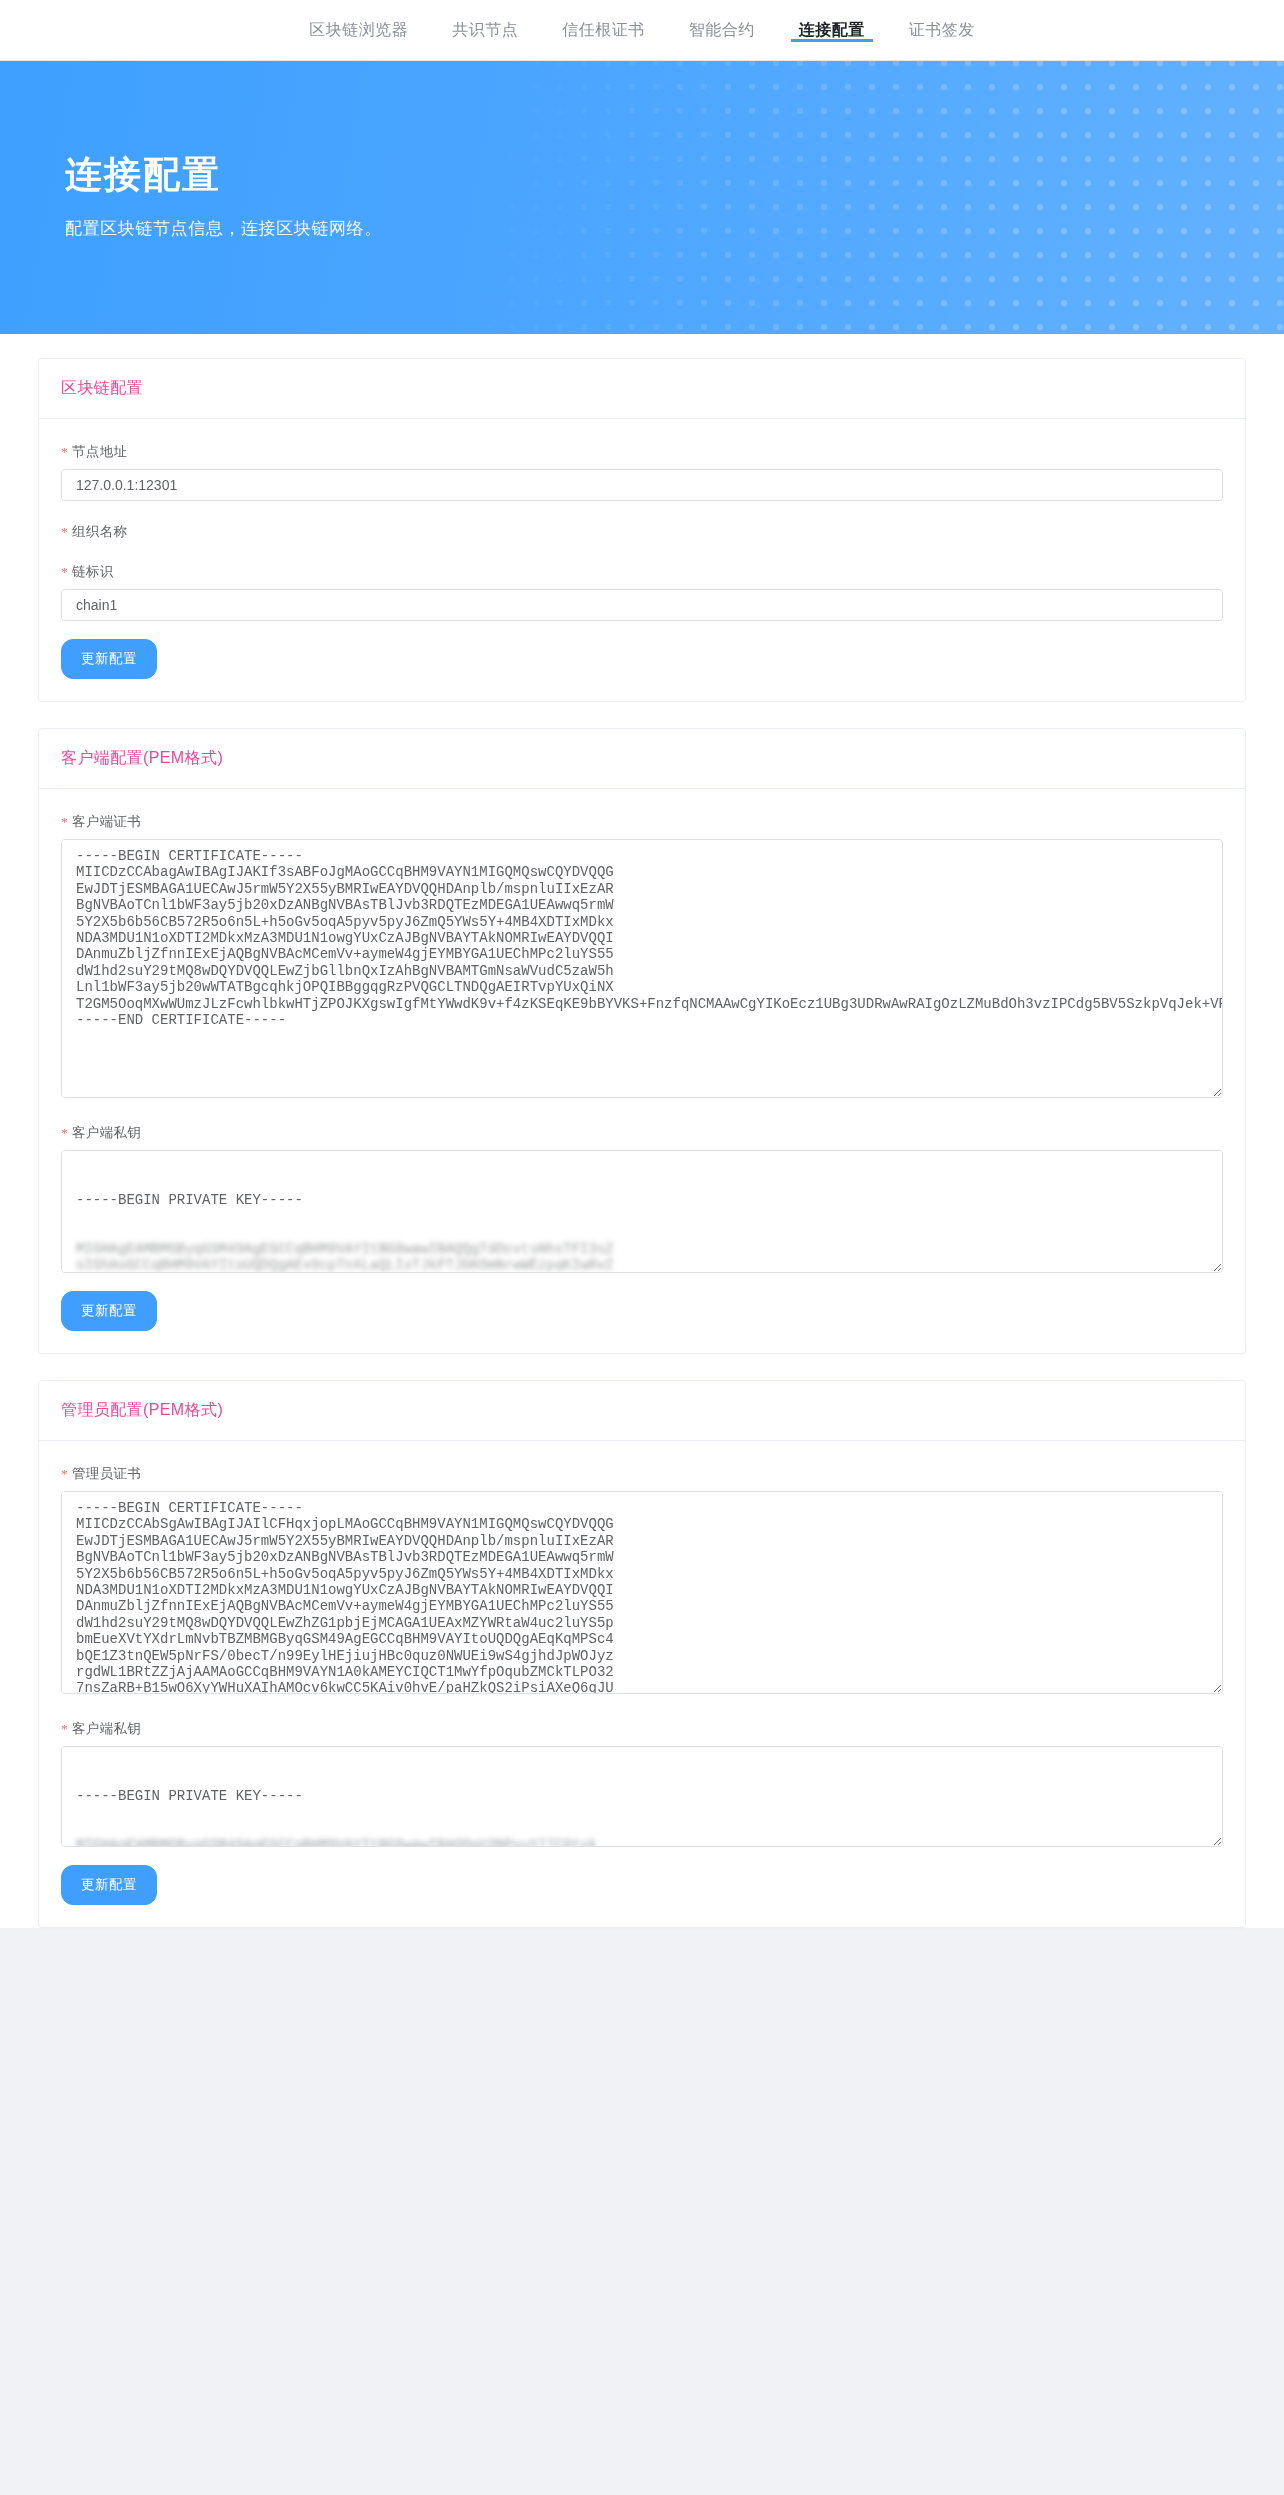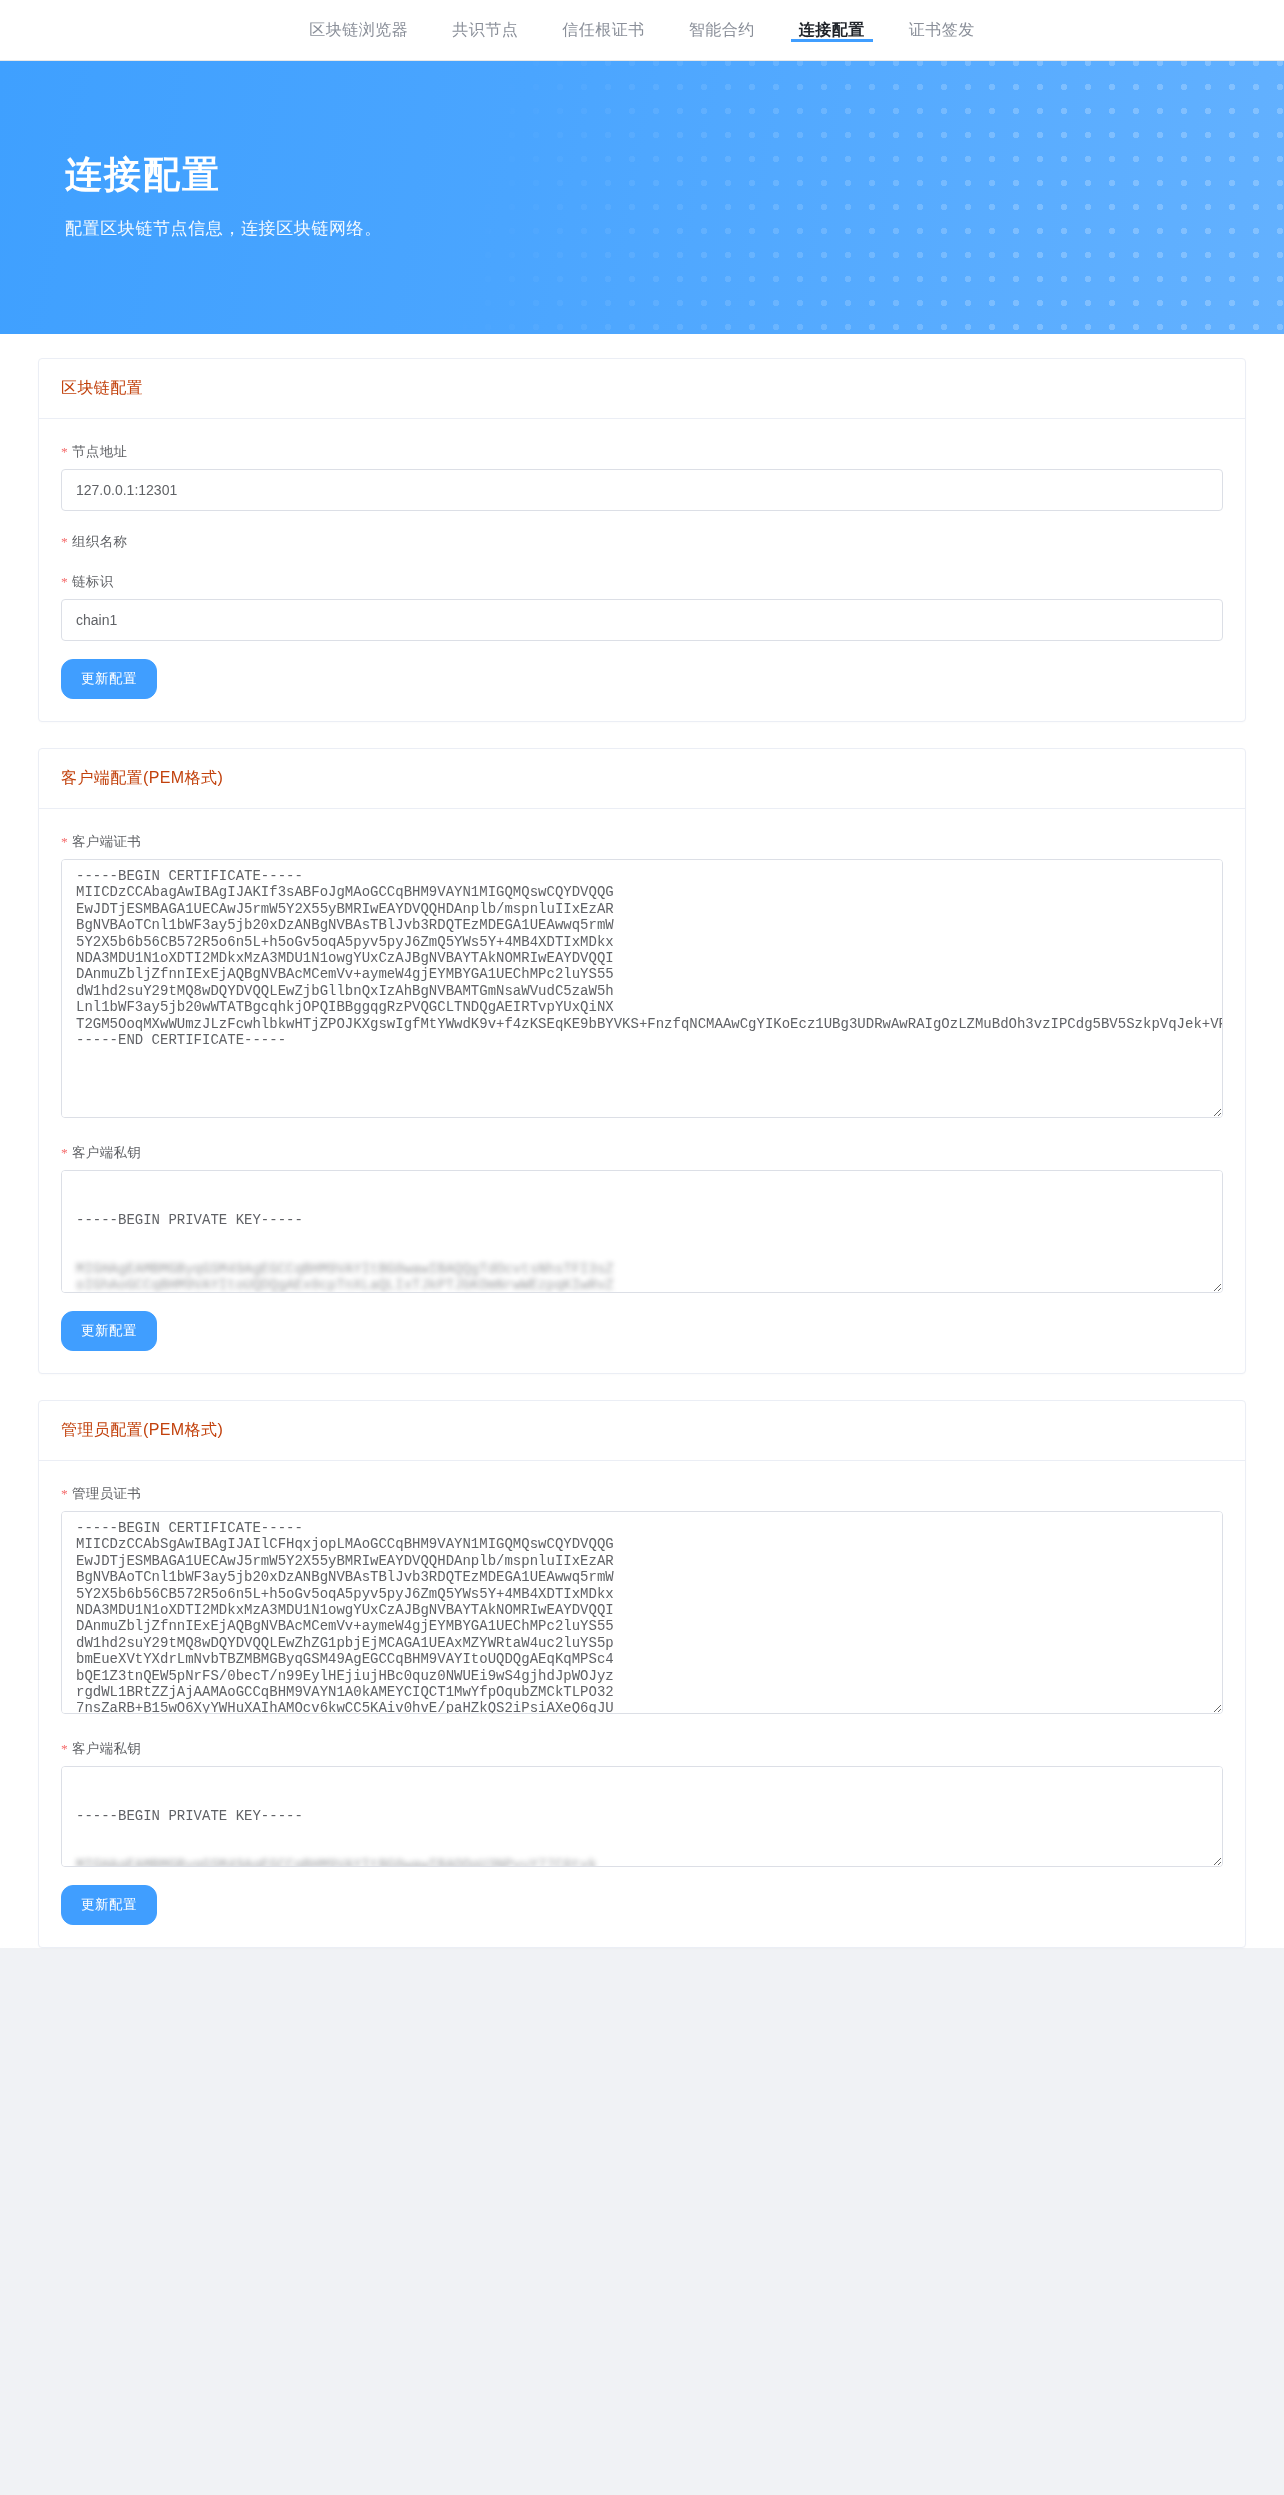--- a/index.html
+++ b/index.html
@@ -90,39 +90,39 @@
     border: 1px solid #ebeef5;
     border-radius: 4px;
     background: #ffffff;
     margin-bottom: 26px;
     box-shadow: 0 1px 2px rgba(0,0,0,0.02);
   }
   .card-head {
     padding: 19px 22px;
     border-bottom: 1px solid #ebeef5;
     font-size: 16px;
-    color: #c2410c;
+    color: #ec4899;
     letter-spacing: .4px;
   }
   .card-body { padding: 24px 22px 22px 22px; }
 
   .form-item { margin-bottom: 22px; }
   .form-item:last-of-type { margin-bottom: 18px; }
   .form-label {
     font-size: 13.5px;
     color: #606266;
     margin-bottom: 8px;
     display: block;
     letter-spacing: .3px;
   }
   .req { color: #f56c6c; margin-right: 4px; font-family: "Liberation Serif", serif; }
 
   .input {
     width: 100%;
-    height: 42px;
+    height: 32px;
     border: 1px solid #dcdfe6;
     border-radius: 4px;
     padding: 0 14px;
     font-size: 14px;
     color: #606266;
     background: #fff;
     font-family: "Liberation Sans", sans-serif;
     outline: none;
   }
 

